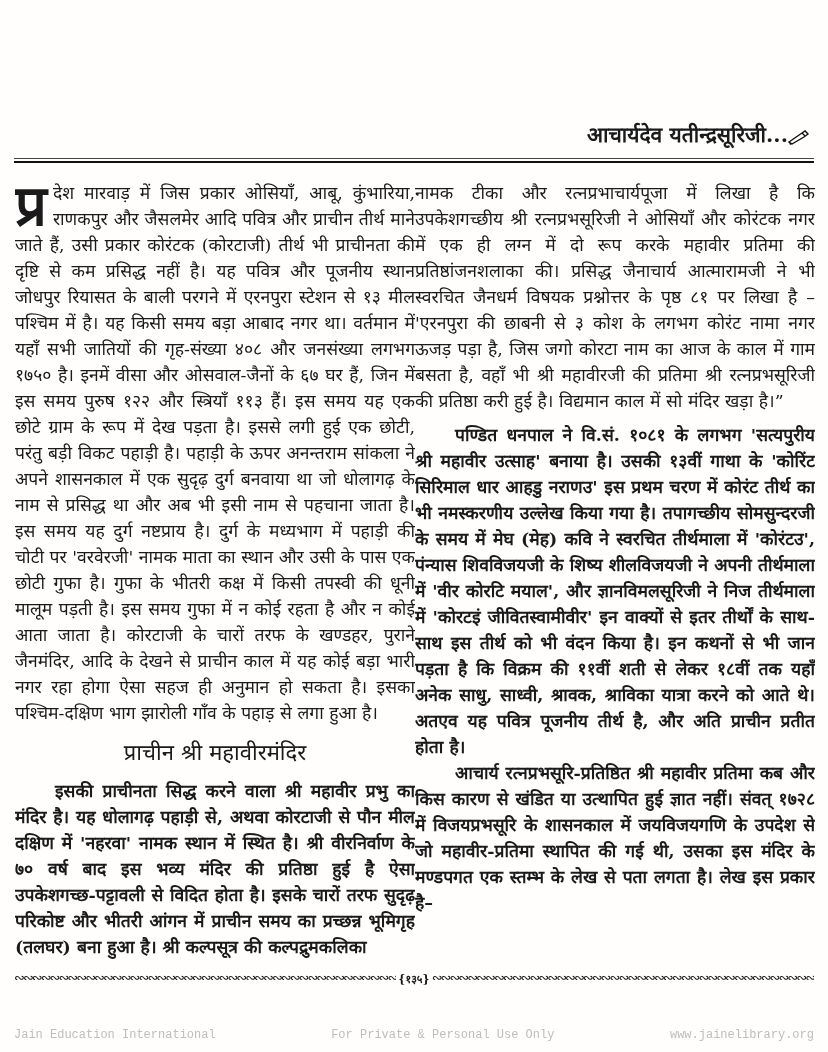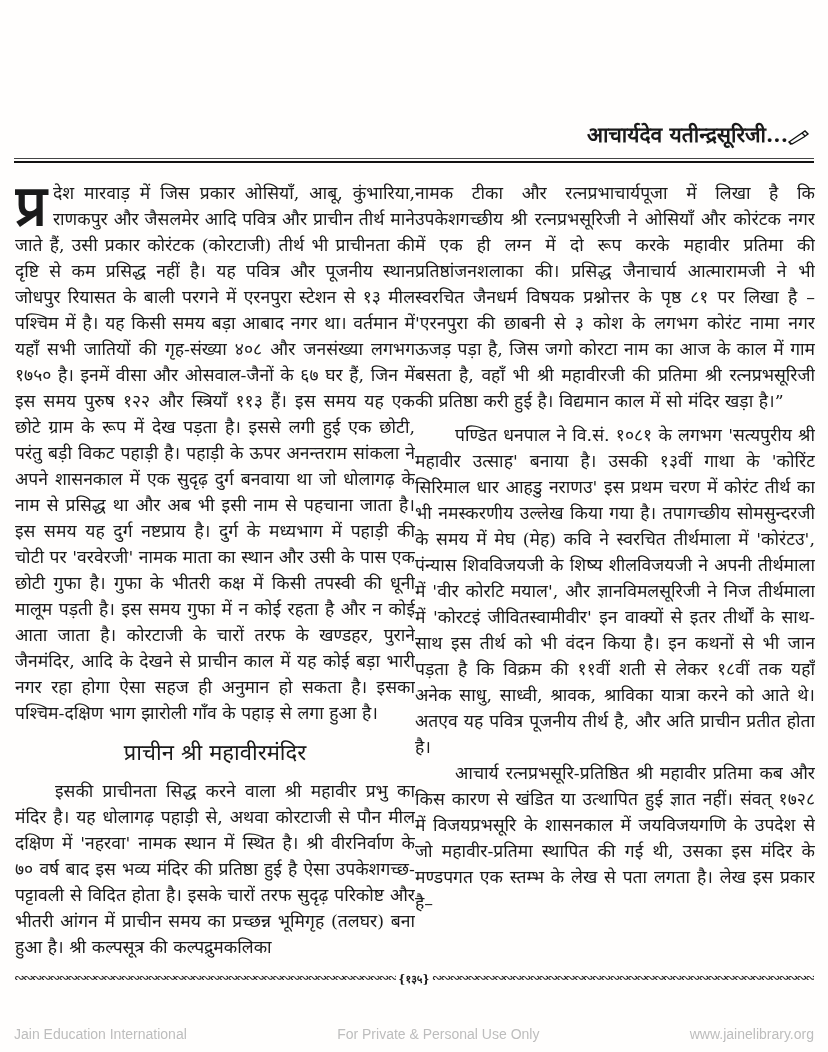--- a/index.html
+++ b/index.html
@@ -42,21 +42,21 @@
     text-align:justify;
     overflow:hidden;
   }
   .col p { margin:0; }
   .dropcap {
     float:left;
     font-size:56px; line-height:46px;
     font-weight:700;
     padding:2px 6px 0 0;
   }
-  .indent { text-indent:40px; }
+  .indent { text-indent:40px;font-weight:bold; }
   .spacer { height:8px; }
   h2.sect {
     font-size:22px; font-weight:400;
     margin:14px 0 12px 0;
     text-align:center;
   }
   .ornament-row {
     position:absolute; left:14px; right:14px; top:970px;
     display:flex; align-items:center;
     height:16px;
@@ -72,22 +72,22 @@
   .chain.right { text-align:right; }
   .pageno {
     flex:0 0 auto;
     padding:0 2px;
     font-size:11px; font-weight:700;
     white-space:nowrap;
   }
   .footer {
     position:absolute; left:14px; right:14px; bottom:10px;
     display:flex; justify-content:space-between;
-    font-family:Liberation Sans, sans-serif;
-    font-size:14px; color:#bdbdbd;
+    font-family:Liberation Mono, monospace;
+    font-size:12px; color:#bdbdbd;
   }
 </style>
 </head>
 <body>
 
 <div class="page">
 
 
   <div class="byline">
     <span>आचार्यदेव यतीन्द्रसूरिजी...</span>

